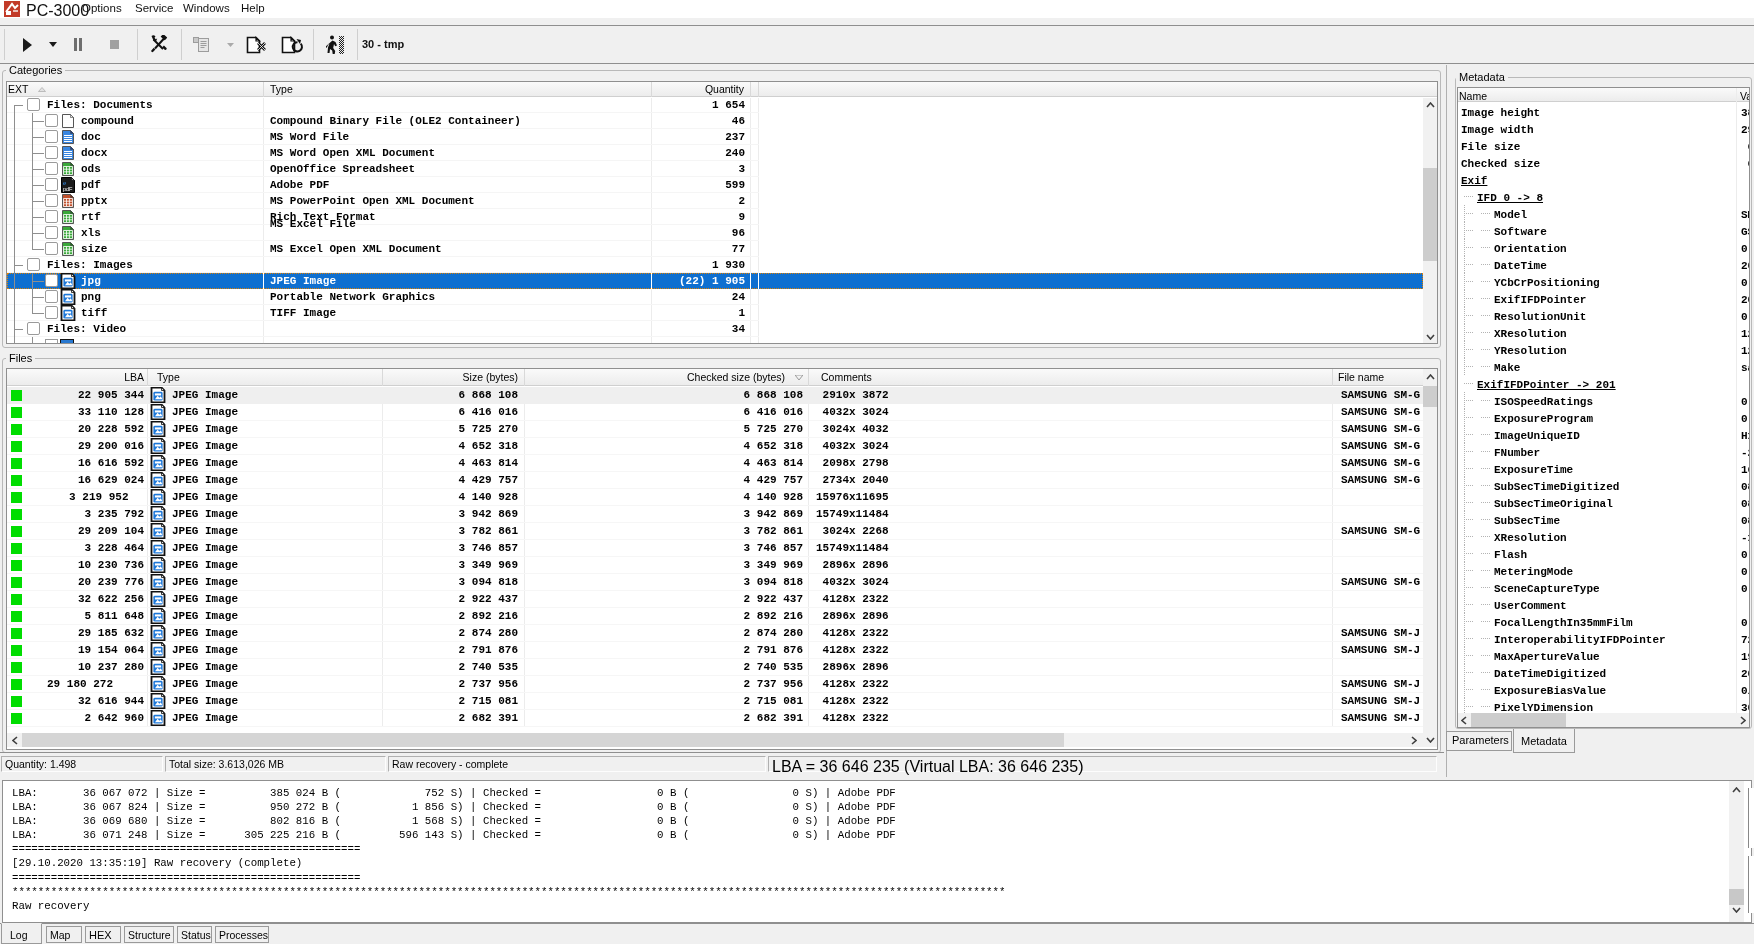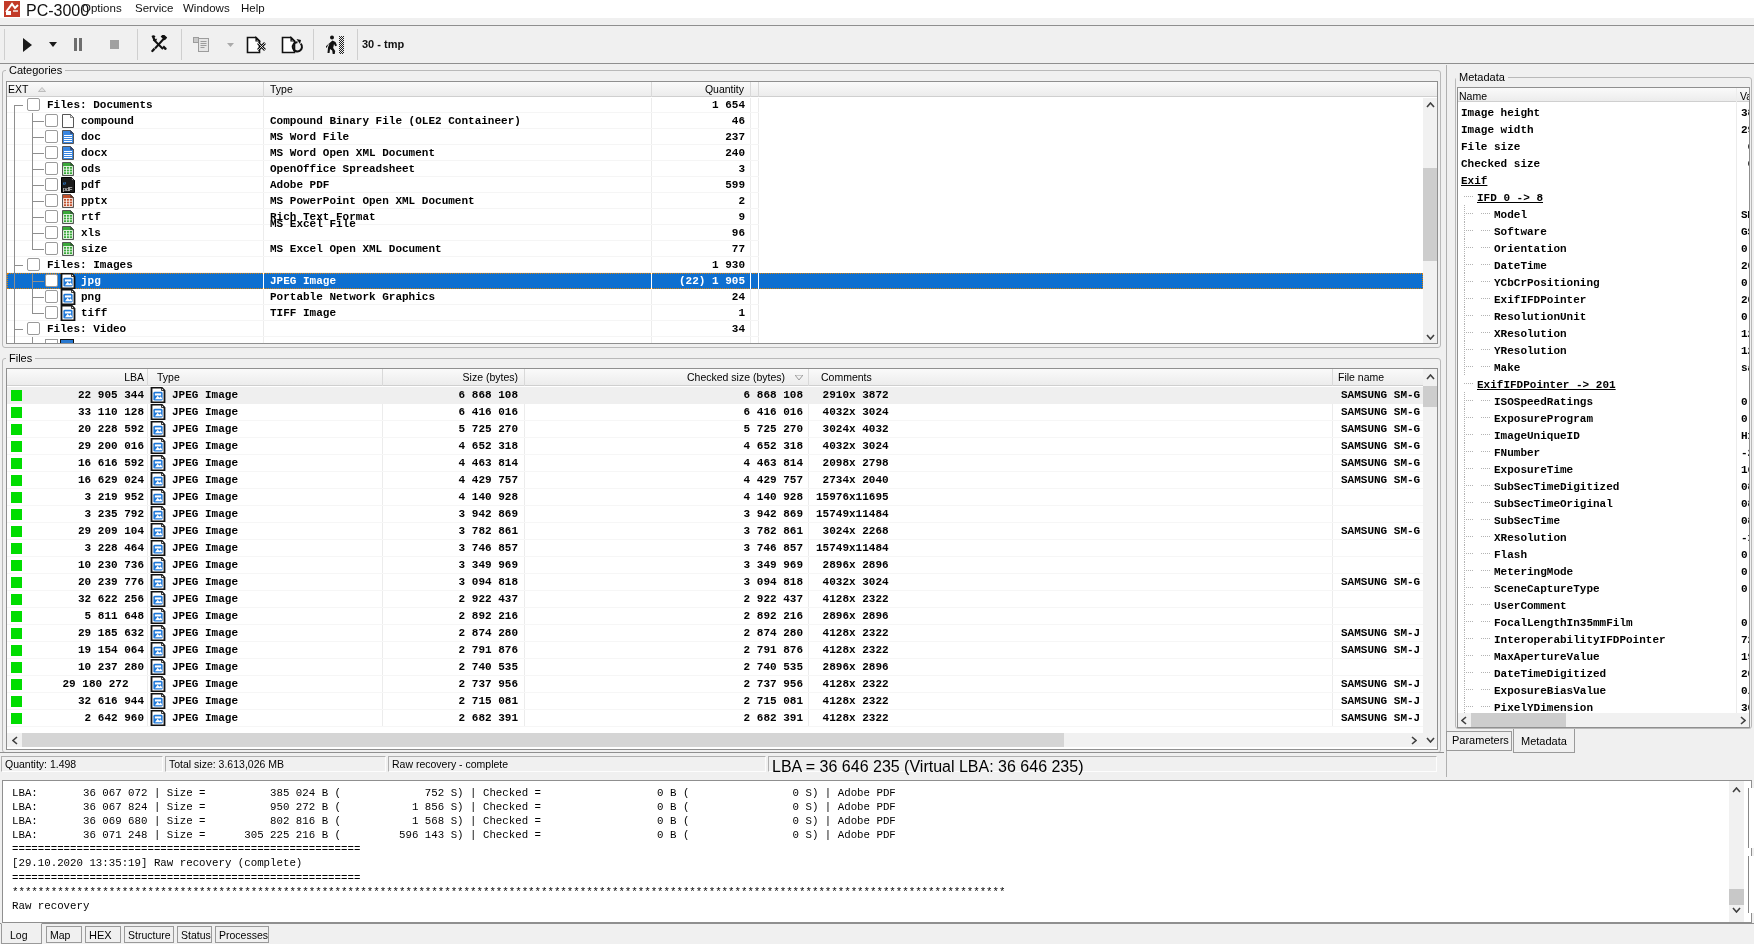--- a/index.html
+++ b/index.html
@@ -388,21 +388,21 @@
       <rect x="4.9" y="6.4" width="6.2" height="2.1" fill="#fff"></rect>
       <path d="M5 12.2 l2.6-3.4 1.8 2 1.4-1.6 1.6 3 z" fill="#fff"></path>
     </svg>
 <div class="abs mono" style="left:165px;top:105px">JPEG Image</div>
 <div class="abs mono" style="left:380px;top:105px;width:131px;text-align:right">4 429 757</div>
 <div class="abs mono" style="left:660px;top:105px;width:136px;text-align:right">4 429 757</div>
 <div class="abs mono" style="left:809px;top:105px"> 2734x 2040</div>
 <div class="abs mono" style="left:1334px;top:105px;width:84px;overflow:hidden">SAMSUNG SM-G</div>
 <div class="abs" style="left:0;top:136px;width:1416px;height:1px;background:#f6f6f6"></div>
 <div class="abs" style="left:4px;top:123px;width:11px;height:11px;background:#00dd00"></div>
-<div class="abs mono" style="left:40px;top:122px;width:97px;text-align:right"> 3 219 952</div>
+<div class="abs mono" style="left:40px;top:122px;width:97px;text-align:center"> 3 219 952</div>
 <svg style="position:absolute;left:143px;top:120px" width="16" height="16" viewBox="0 0 16 16">
       <path d="M1.5 0.5 h10 l3 3 v12 h-13 z" fill="#fff" stroke="#111" stroke-width="1.8"></path>
       <path d="M11.5 0.5 l3 3 h-3 z" fill="#ddd" stroke="#111" stroke-width="0.8"></path>
       <rect x="3.4" y="4.8" width="9.2" height="8.8" rx="1.4" fill="#1e78d8"></rect>
       <rect x="4.9" y="6.4" width="6.2" height="2.1" fill="#fff"></rect>
       <path d="M5 12.2 l2.6-3.4 1.8 2 1.4-1.6 1.6 3 z" fill="#fff"></path>
     </svg>
 <div class="abs mono" style="left:165px;top:122px">JPEG Image</div>
 <div class="abs mono" style="left:380px;top:122px;width:131px;text-align:right">4 140 928</div>
 <div class="abs mono" style="left:660px;top:122px;width:136px;text-align:right">4 140 928</div>
@@ -546,21 +546,21 @@
       <rect x="3.4" y="4.8" width="9.2" height="8.8" rx="1.4" fill="#1e78d8"></rect>
       <rect x="4.9" y="6.4" width="6.2" height="2.1" fill="#fff"></rect>
       <path d="M5 12.2 l2.6-3.4 1.8 2 1.4-1.6 1.6 3 z" fill="#fff"></path>
     </svg>
 <div class="abs mono" style="left:165px;top:292px">JPEG Image</div>
 <div class="abs mono" style="left:380px;top:292px;width:131px;text-align:right">2 740 535</div>
 <div class="abs mono" style="left:660px;top:292px;width:136px;text-align:right">2 740 535</div>
 <div class="abs mono" style="left:809px;top:292px"> 2896x 2896</div>
 <div class="abs" style="left:0;top:323px;width:1416px;height:1px;background:#f6f6f6"></div>
 <div class="abs" style="left:4px;top:310px;width:11px;height:11px;background:#00dd00"></div>
-<div class="abs mono" style="left:40px;top:309px;width:97px;text-align:center">29 180 272</div>
+<div class="abs mono" style="left:40px;top:309px;width:97px;text-align:left">29 180 272</div>
 <svg style="position:absolute;left:143px;top:307px" width="16" height="16" viewBox="0 0 16 16">
       <path d="M1.5 0.5 h10 l3 3 v12 h-13 z" fill="#fff" stroke="#111" stroke-width="1.8"></path>
       <path d="M11.5 0.5 l3 3 h-3 z" fill="#ddd" stroke="#111" stroke-width="0.8"></path>
       <rect x="3.4" y="4.8" width="9.2" height="8.8" rx="1.4" fill="#1e78d8"></rect>
       <rect x="4.9" y="6.4" width="6.2" height="2.1" fill="#fff"></rect>
       <path d="M5 12.2 l2.6-3.4 1.8 2 1.4-1.6 1.6 3 z" fill="#fff"></path>
     </svg>
 <div class="abs mono" style="left:165px;top:309px">JPEG Image</div>
 <div class="abs mono" style="left:380px;top:309px;width:131px;text-align:right">2 737 956</div>
 <div class="abs mono" style="left:660px;top:309px;width:136px;text-align:right">2 737 956</div>

